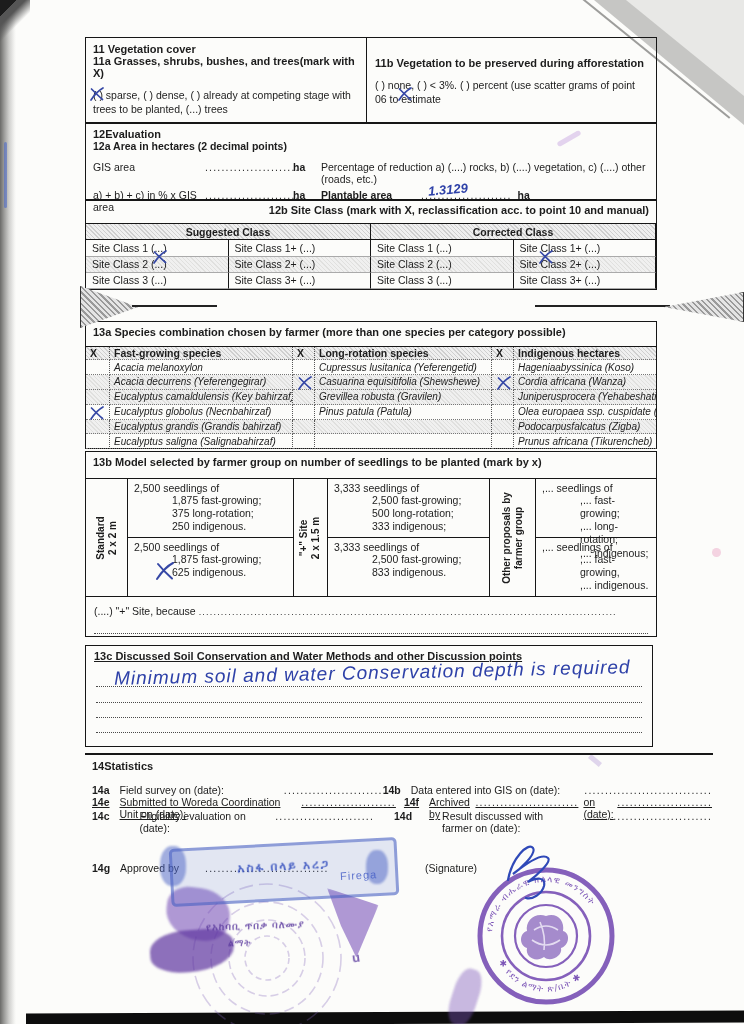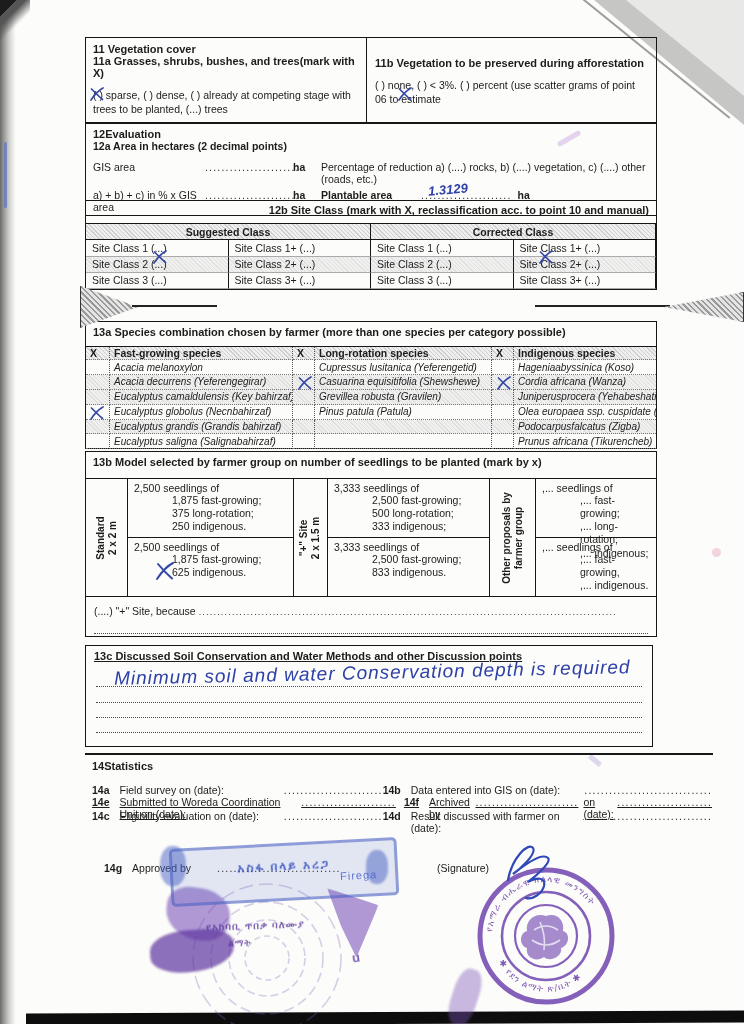--- a/index.html
+++ b/index.html
@@ -106,21 +106,21 @@
         <div class="t11 bold">11a Grasses, shrubs, bushes, and trees(mark with X)</div>
         <div class="t10" style="margin-top:9px;line-height:1.35;">( ) sparse, (  ) dense, (  ) already at competing stage with trees to be planted, (...) trees</div>
       </div>
       <div class="s11-right">
         <div class="t11 bold" style="margin-top:14px;">11b Vegetation to be preserved during afforestation</div>
         <div class="t10" style="margin-top:9px;line-height:1.35;">(  ) none, ( ) &lt; 3%. (  ) percent (use scatter grams of point 06 to estimate</div>
       </div>
     </div>
   </div>
 
-  <div class="box" style="left:85px;top:123px;width:572px;height:93px;">
+  <div class="box" style="left:85px;top:123px;width:572px;height:77px;">
     <div style="padding:4px 7px;">
       <div class="t11 bold">12Evaluation</div>
       <div class="t10"><span class="bold">12a Area in hectares (2 decimal points)</span></div>
       <div style="display:flex;margin-top:9px;" class="t10">
         <span style="width:112px;">GIS area</span>
         <span class="dots" style="width:88px;">.......................</span>
         <span class="bold" style="width:28px;">ha</span>
         <span style="flex:1;">Percentage of reduction a) (....) rocks, b) (....) vegetation, c) (....) other (roads, etc.)</span>
       </div>
       <div style="display:flex;margin-top:4px;position:relative;" class="t10">
@@ -162,21 +162,21 @@
 
   <div class="box" style="left:85px;top:321px;width:572px;height:128px;">
     <div class="t11" style="padding:4px 7px;"><span class="bold">13a Species combination chosen by farmer (more than one species per category possible)</span></div>
     <div class="sp-table">
       <div class="sp-row hdr hatch">
         <div class="c-x1">X</div>
         <div class="c-f">Fast-growing species</div>
         <div class="c-x2">X</div>
         <div class="c-l">Long-rotation species</div>
         <div class="c-x3">X</div>
-        <div class="c-i">Indigenous species</div>
+        <div class="c-i">Indigenous hectares</div>
       </div>
       <div class="sp-row">
         <div class="c-x1"></div>
         <div class="c-f sp-name">Acacia melanoxylon</div>
         <div class="c-x2"></div>
         <div class="c-l sp-name">Cupressus lusitanica (Yeferengetid)</div>
         <div class="c-x3"></div>
         <div class="c-i sp-name">Hageniaabyssinica (Koso)</div>
       </div>
       <div class="sp-row sh">
@@ -300,39 +300,39 @@
   <div class="t11 bold" style="position:absolute;left:92px;top:760px;">14Statistics</div>
 
   <div class="s14-row" style="top:784px;width:620px;">
     <span class="no">14a</span>
     <span style="width:175px;">Field survey on (date):</span>
     <span class="dots" style="width:105px;">........................</span>
     <span class="no">14b</span>
     <span style="width:185px;">Data entered into GIS on (date):</span>
     <span class="dots">...............................</span>
   </div>
-  <div class="s14-row" style="top:810px;width:620px;">
+  <div class="s14-row" style="top:810px;width:620px;gap:20px;">
     <span class="no">14c</span>
     <span style="width:175px;">Eligibility evaluation on (date):</span>
     <span class="dots" style="width:105px;">........................</span>
     <span class="no">14d</span>
     <span style="width:185px;">Result discussed with farmer on (date):</span>
     <span class="dots">...............................</span>
   </div>
   <div class="s14-row" style="top:796px;width:620px;text-decoration:underline;">
     <span class="no">14e</span>
     <span>Submitted to Woreda Coordination Unit on (date):</span>
     <span class="dots" style="margin:0 8px;">.......................</span>
     <span class="no">14f</span>
     <span>Archived by</span>
     <span class="dots" style="margin:0 5px;">.........................</span>
     <span>on (date):</span>
     <span class="dots">.......................</span>
   </div>
-  <div class="s14-row" style="top:862px;width:620px;margin-left:12px;">
+  <div class="s14-row" style="top:862px;width:620px;">
     <span class="no">14g</span>
     <span style="width:85px;">Approved by</span>
     <span class="dots" style="width:220px;">..............................</span>
     <span>(Signature)</span>
   </div>
 
   <div class="xm" style="left:88px;top:86px;">
     <svg width="18" height="16" viewBox="0 0 18 16">
         <path d="M3 14 C6 9.5 10.5 4.5 15 2 M3.5 3 C7 6.5 11 10.5 14.5 13.5" stroke="#3547a5" stroke-width="1.7" fill="none" stroke-linecap="round"></path>
       </svg>

